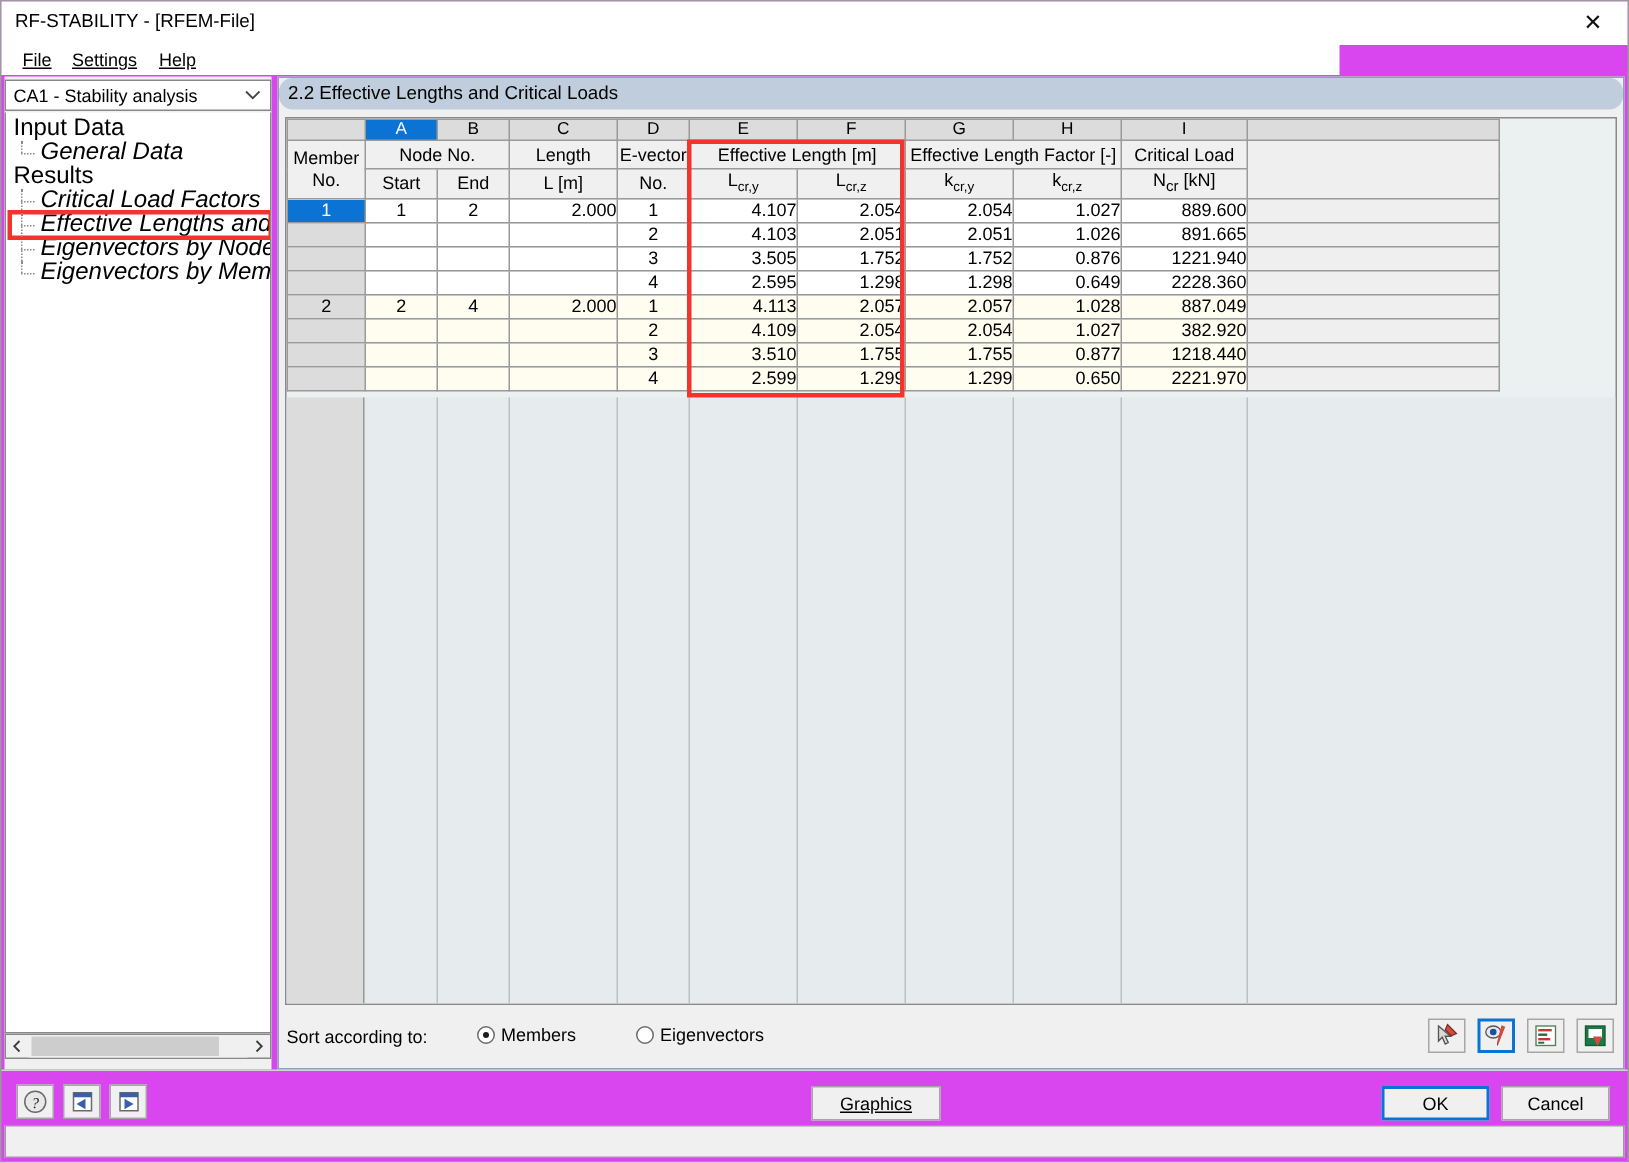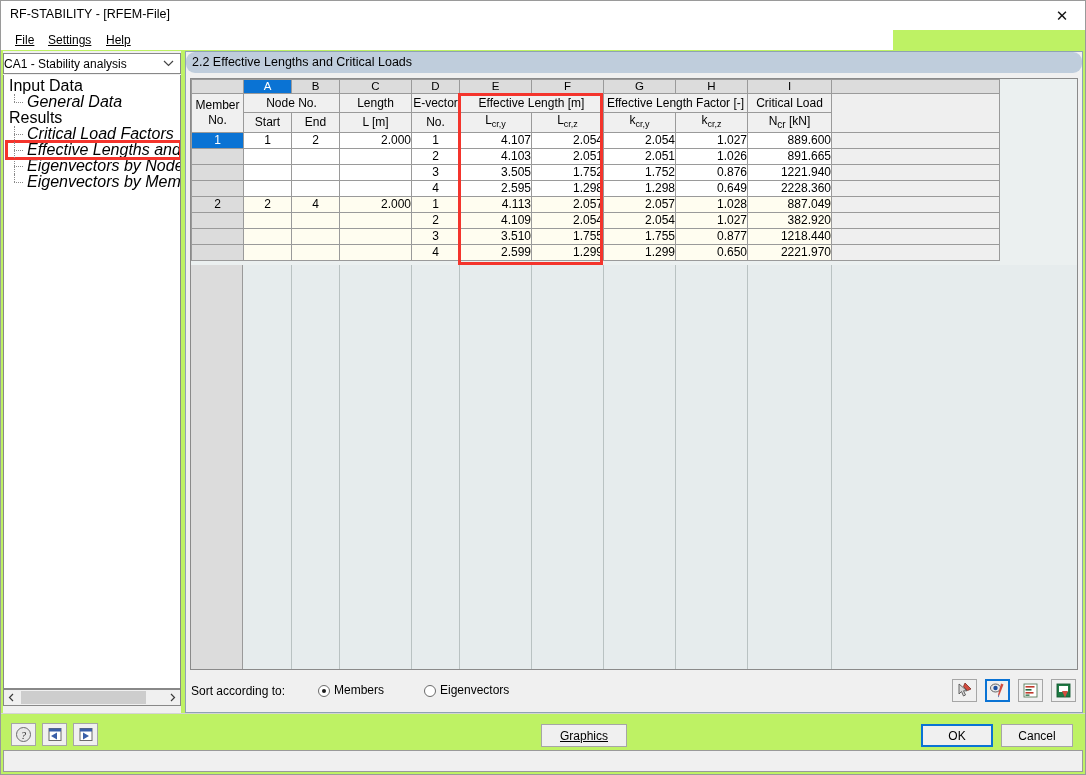--- a/index.html
+++ b/index.html
@@ -9,21 +9,21 @@
     background: #ffffff;
     font-family: "Liberation Sans", sans-serif;
     font-size: 12px;
     color: #000000;
     overflow: hidden;
   }
 
   #app {
     position: relative;
     width: 1086px; height: 775px;
-    background: #bef264;
+    background: #d946ef;
     border: 1px solid #9a9a9a;
   }
 
   
   .titlebar {
     position: absolute; left: 0; top: 0; width: 1084px; height: 29px;
     background: #ffffff;
   }
   .titlebar-text {
     position: absolute; left: 9px; top: 6px;
@@ -54,21 +54,21 @@
     position: absolute; left: 2px; top: 50px;
     width: 178px; height: 662px;
     background: #f0f0f0;
   }
   .combo {
     position: absolute; left: 0; top: 2px; width: 178px; height: 21px;
     background: #ffffff; border: 1px solid #888888;
     display: flex; align-items: center;
   }
   .combo-text {
-    flex: 1; font-size: 12px; color: #000;
+    flex: 1; padding-left: 5px; font-size: 12px; color: #000;
     white-space: nowrap; overflow: hidden;
   }
   .combo-arrow {
     width: 20px; text-align: center; font-size: 9px; color: #333;
     padding-right: 3px;
   }
   .combo-arrow svg { display: block; margin: 0 auto; }
 
   .tree {
     position: absolute; left: 0; top: 24px; width: 178px; height: 614px;
@@ -224,21 +224,21 @@
   
   .sortbar {
     position: absolute; left: 0; top: 620px; width: 896px; height: 40px;
     background: #f0f0f0;
   }
   .sortlabel {
     position: absolute; left: 5px; top: 12px; font-size: 12px; color: #000;
   }
   .radio {
     position: absolute; top: 11px;
-    display: flex; align-items: flex-end; font-size: 12px; color: #000;
+    display: flex; align-items: center; font-size: 12px; color: #000;
     white-space: nowrap;
   }
   .radio .dot {
     width: 12px; height: 12px; border-radius: 50%;
     border: 1px solid #6b6b6b; background: #ffffff;
     margin-right: 4px; position: relative; flex: none;
   }
   .radio.on .dot::after {
     content: ""; position: absolute; left: 3px; top: 3px;
     width: 4px; height: 4px; border-radius: 50%; background: #1b1b1b;

